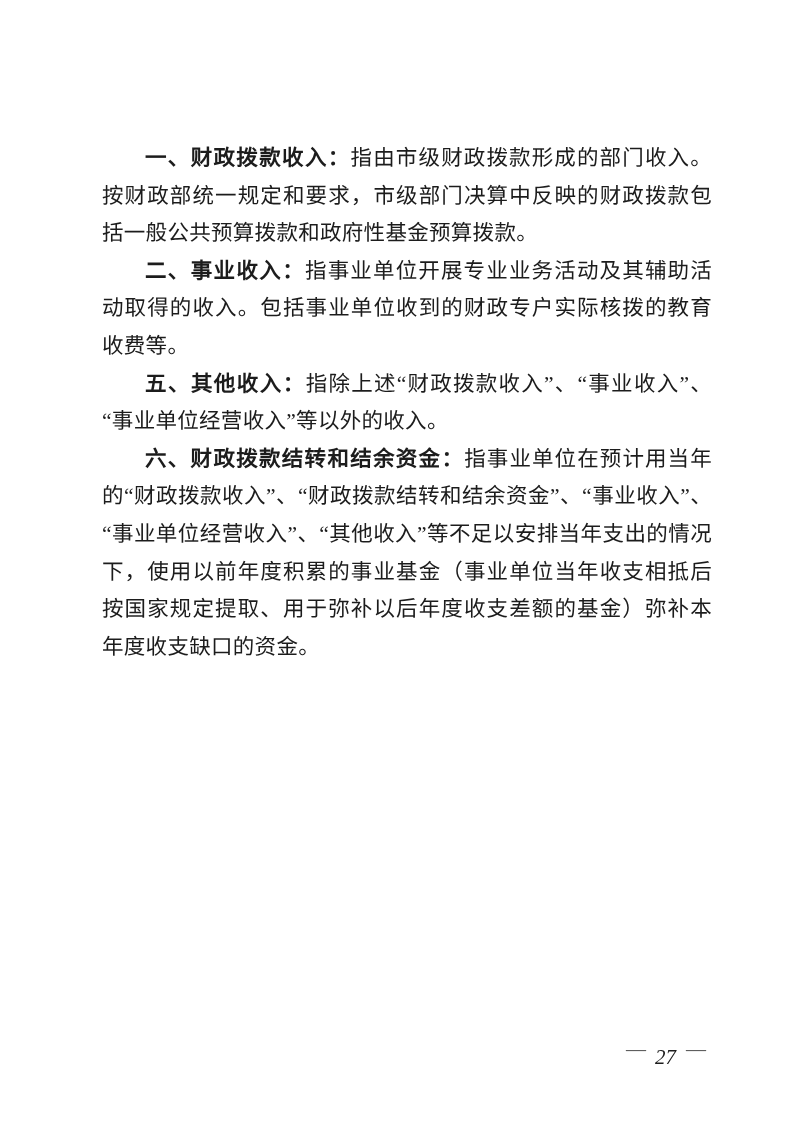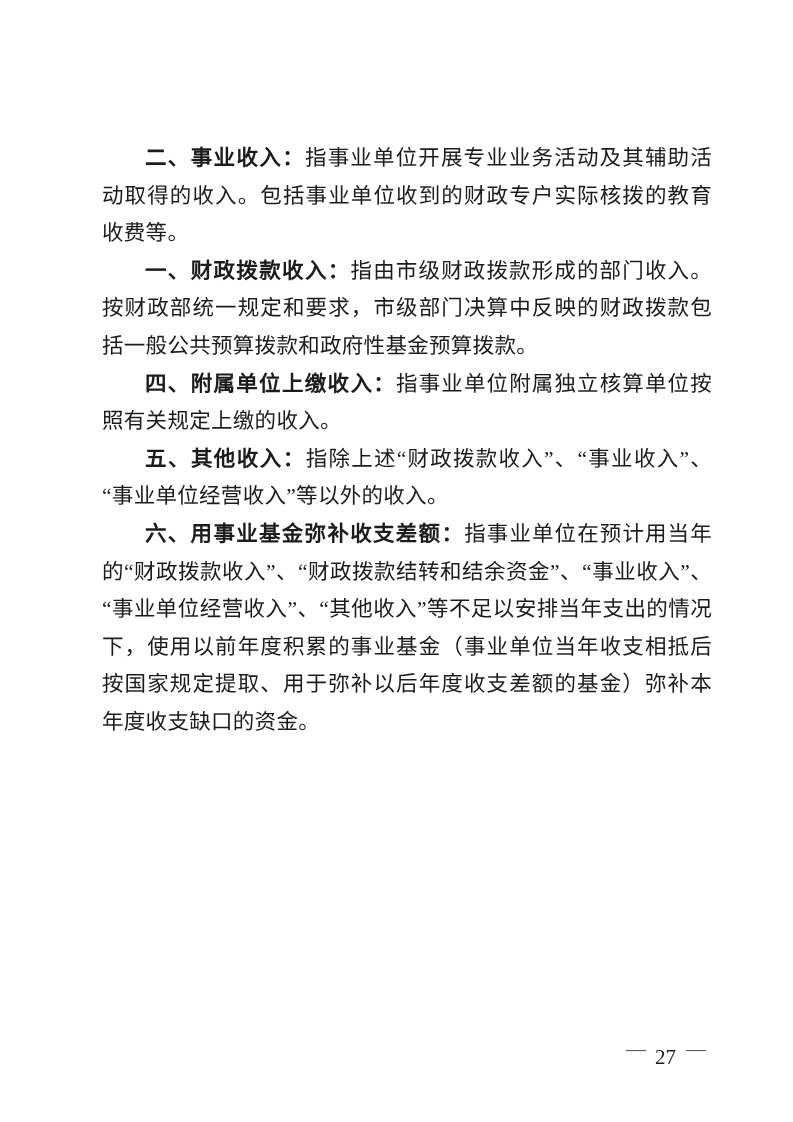--- a/index.html
+++ b/index.html
@@ -45,41 +45,41 @@
     display: flex;
     align-items: center;
     gap: 10px;
     font-family: "Liberation Serif", "DejaVu Serif", serif;
   }
   .footer .dash {
     color: #555;
     letter-spacing: -1px;
   }
   .footer .num {
+    font-style: italic;
     font-size: 21px;
     margin-top: 16px;
   }
 </style>
 </head>
 <body>
 
 <div class="page">
 
   <div class="content">
 
+    <p><span class="lead">一、财政拨款收入：</span><span>指由市级财政拨款形成的部门收入。按财政部统一规定和要求，市级部门决算中反映的财政拨款包括一般公共预算拨款和政府性基金预算拨款。</span></p>
+
     <p><span class="lead">二、事业收入：</span><span>指事业单位开展专业业务活动及其辅助活动取得的收入。包括事业单位收到的财政专户实际核拨的教育收费等。</span></p>
 
-    <p><span class="lead">一、财政拨款收入：</span><span>指由市级财政拨款形成的部门收入。按财政部统一规定和要求，市级部门决算中反映的财政拨款包括一般公共预算拨款和政府性基金预算拨款。</span></p>
 
-
-    <p><span class="lead">四、附属单位上缴收入：</span><span>指事业单位附属独立核算单位按照有关规定上缴的收入。</span></p>
 
     <p><span class="lead">五、其他收入：</span><span>指除上述“财政拨款收入”、“事业收入”、 “事业单位经营收入”等以外的收入。</span></p>
 
-    <p><span class="lead">六、用事业基金弥补收支差额：</span><span>指事业单位在预计用当年的“财政拨款收入”、“财政拨款结转和结余资金”、“事业收入”、“事业单位经营收入”、“其他收入”等不足以安排当年支出的情况下，使用以前年度积累的事业基金（事业单位当年收支相抵后按国家规定提取、用于弥补以后年度收支差额的基金）弥补本年度收支缺口的资金。</span></p>
+    <p><span class="lead">六、财政拨款结转和结余资金：</span><span>指事业单位在预计用当年的“财政拨款收入”、“财政拨款结转和结余资金”、“事业收入”、“事业单位经营收入”、“其他收入”等不足以安排当年支出的情况下，使用以前年度积累的事业基金（事业单位当年收支相抵后按国家规定提取、用于弥补以后年度收支差额的基金）弥补本年度收支缺口的资金。</span></p>
 
 
 
   </div>
 
   <div class="footer">
     <span class="dash">—</span>
     <span class="num">27</span>
     <span class="dash">—</span>
   </div>

